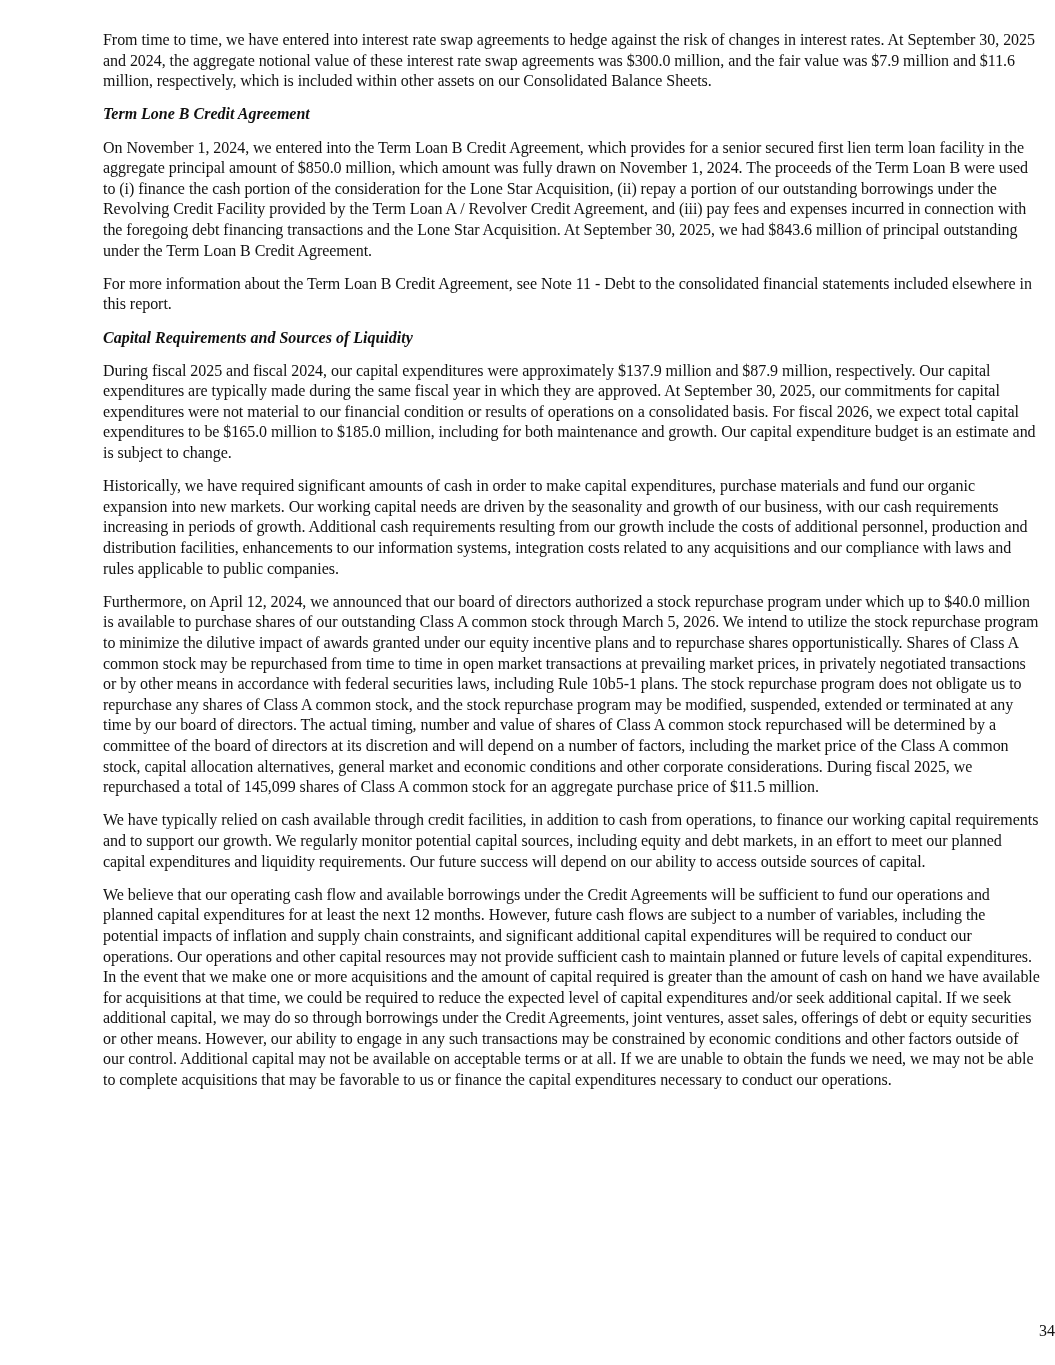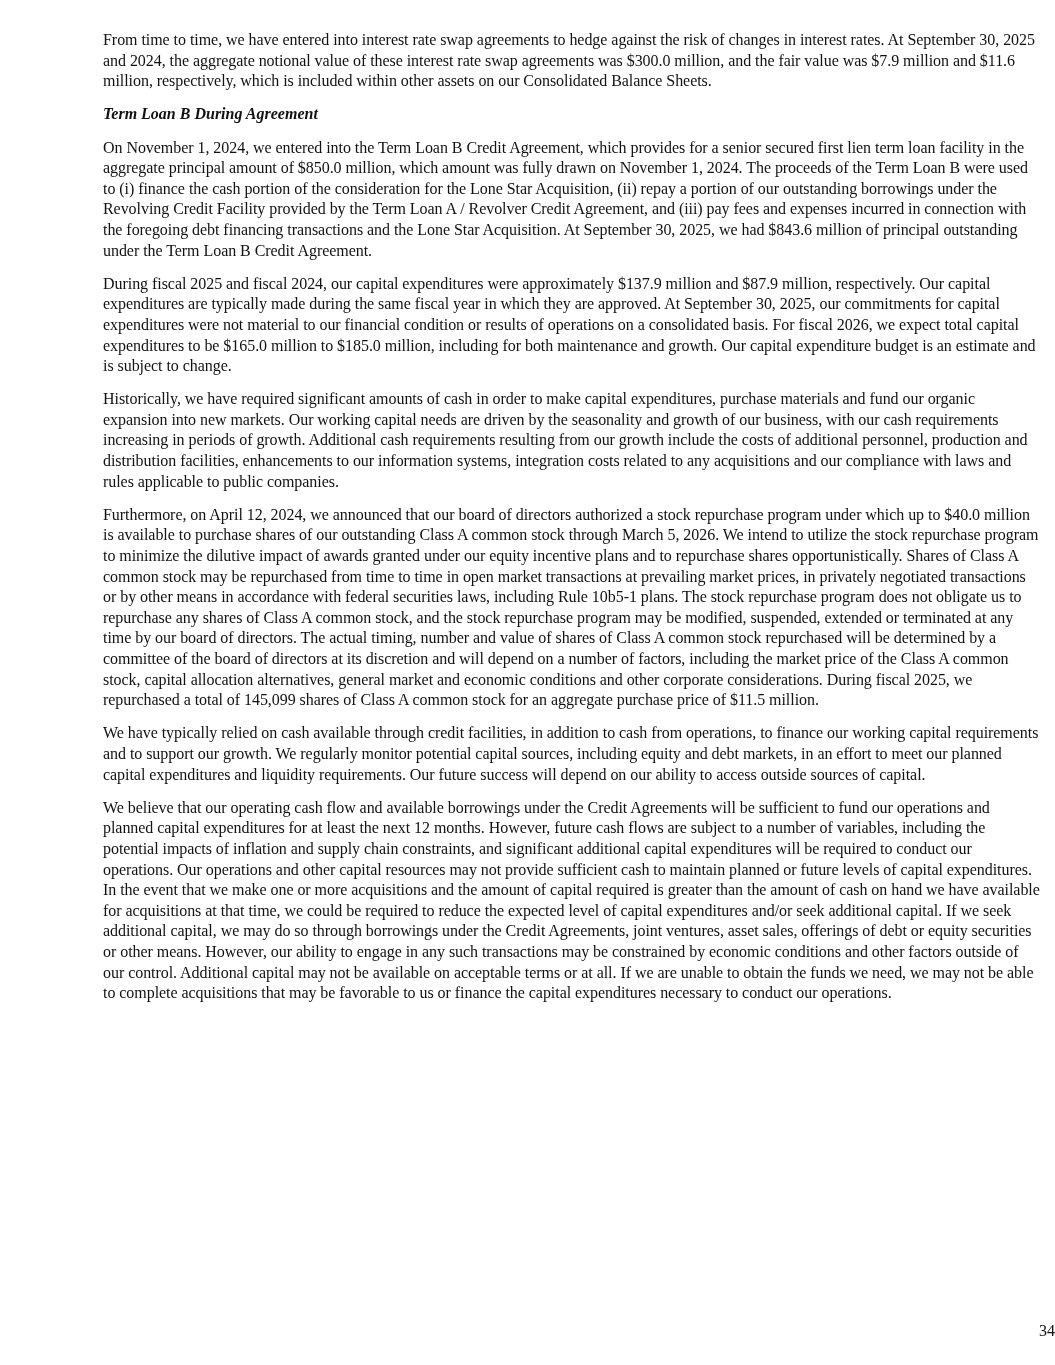--- a/index.html
+++ b/index.html
@@ -44,22 +44,24 @@
       text-align: right;
       font-size: 16px;
       line-height: 20px;
     }
   </style>
 </head>
 <body>
 
 <div class="page">
   <p class="para">From time to time, we have entered into interest rate swap agreements to hedge against the risk of changes in interest rates. At September 30, 2025 and 2024, the aggregate notional value of these interest rate swap agreements was $300.0 million, and the fair value was $7.9 million and $11.6 million, respectively, which is included within other assets on our Consolidated Balance Sheets.</p>
-  <p class="heading">Term Loan B During Agreement</p>
+  <p class="heading">Term Lone B Credit Agreement</p>
   <p class="para">On November 1, 2024, we entered into the Term Loan B Credit Agreement, which provides for a senior secured first lien term loan facility in the aggregate principal amount of $850.0 million, which amount was fully drawn on November 1, 2024. The proceeds of the Term Loan B were used to (i) finance the cash portion of the consideration for the Lone Star Acquisition, (ii) repay a portion of our outstanding borrowings under the Revolving Credit Facility provided by the Term Loan A / Revolver Credit Agreement, and (iii) pay fees and expenses incurred in connection with the foregoing debt financing transactions and the Lone Star Acquisition. At September 30, 2025, we had $843.6 million of principal outstanding under the Term Loan B Credit Agreement.</p>
+  <p class="para">For more information about the Term Loan B Credit Agreement, see Note 11 - Debt to the consolidated financial statements included elsewhere in this report.</p>
+  <p class="heading">Capital Requirements and Sources of Liquidity</p>
   <p class="para">During fiscal 2025 and fiscal 2024, our capital expenditures were approximately $137.9 million and $87.9 million, respectively. Our capital expenditures are typically made during the same fiscal year in which they are approved. At September 30, 2025, our commitments for capital expenditures were not material to our financial condition or results of operations on a consolidated basis. For fiscal 2026, we expect total capital expenditures to be $165.0 million to $185.0 million, including for both maintenance and growth. Our capital expenditure budget is an estimate and is subject to change.</p>
   <p class="para">Historically, we have required significant amounts of cash in order to make capital expenditures, purchase materials and fund our organic expansion into new markets. Our working capital needs are driven by the seasonality and growth of our business, with our cash requirements increasing in periods of growth. Additional cash requirements resulting from our growth include the costs of additional personnel, production and distribution facilities, enhancements to our information systems, integration costs related to any acquisitions and our compliance with laws and rules applicable to public companies.</p>
   <p class="para">Furthermore, on April 12, 2024, we announced that our board of directors authorized a stock repurchase program under which up to $40.0 million is available to purchase shares of our outstanding Class A common stock through March 5, 2026. We intend to utilize the stock repurchase program to minimize the dilutive impact of awards granted under our equity incentive plans and to repurchase shares opportunistically. Shares of Class A common stock may be repurchased from time to time in open market transactions at prevailing market prices, in privately negotiated transactions or by other means in accordance with federal securities laws, including Rule 10b5-1 plans. The stock repurchase program does not obligate us to repurchase any shares of Class A common stock, and the stock repurchase program may be modified, suspended, extended or terminated at any time by our board of directors. The actual timing, number and value of shares of Class A common stock repurchased will be determined by a committee of the board of directors at its discretion and will depend on a number of factors, including the market price of the Class A common stock, capital allocation alternatives, general market and economic conditions and other corporate considerations. During fiscal 2025, we repurchased a total of 145,099 shares of Class A common stock for an aggregate purchase price of $11.5 million.</p>
   <p class="para">We have typically relied on cash available through credit facilities, in addition to cash from operations, to finance our working capital requirements and to support our growth. We regularly monitor potential capital sources, including equity and debt markets, in an effort to meet our planned capital expenditures and liquidity requirements. Our future success will depend on our ability to access outside sources of capital.</p>
   <p class="para">We believe that our operating cash flow and available borrowings under the Credit Agreements will be sufficient to fund our operations and planned capital expenditures for at least the next 12 months. However, future cash flows are subject to a number of variables, including the potential impacts of inflation and supply chain constraints, and significant additional capital expenditures will be required to conduct our operations. Our operations and other capital resources may not provide sufficient cash to maintain planned or future levels of capital expenditures. In the event that we make one or more acquisitions and the amount of capital required is greater than the amount of cash on hand we have available for acquisitions at that time, we could be required to reduce the expected level of capital expenditures and/or seek additional capital. If we seek additional capital, we may do so through borrowings under the Credit Agreements, joint ventures, asset sales, offerings of debt or equity securities or other means. However, our ability to engage in any such transactions may be constrained by economic conditions and other factors outside of our control. Additional capital may not be available on acceptable terms or at all. If we are unable to obtain the funds we need, we may not be able to complete acquisitions that may be favorable to us or finance the capital expenditures necessary to conduct our operations.</p>
 </div>
 
 <div class="page-number">34</div>
 
 </body></html>

